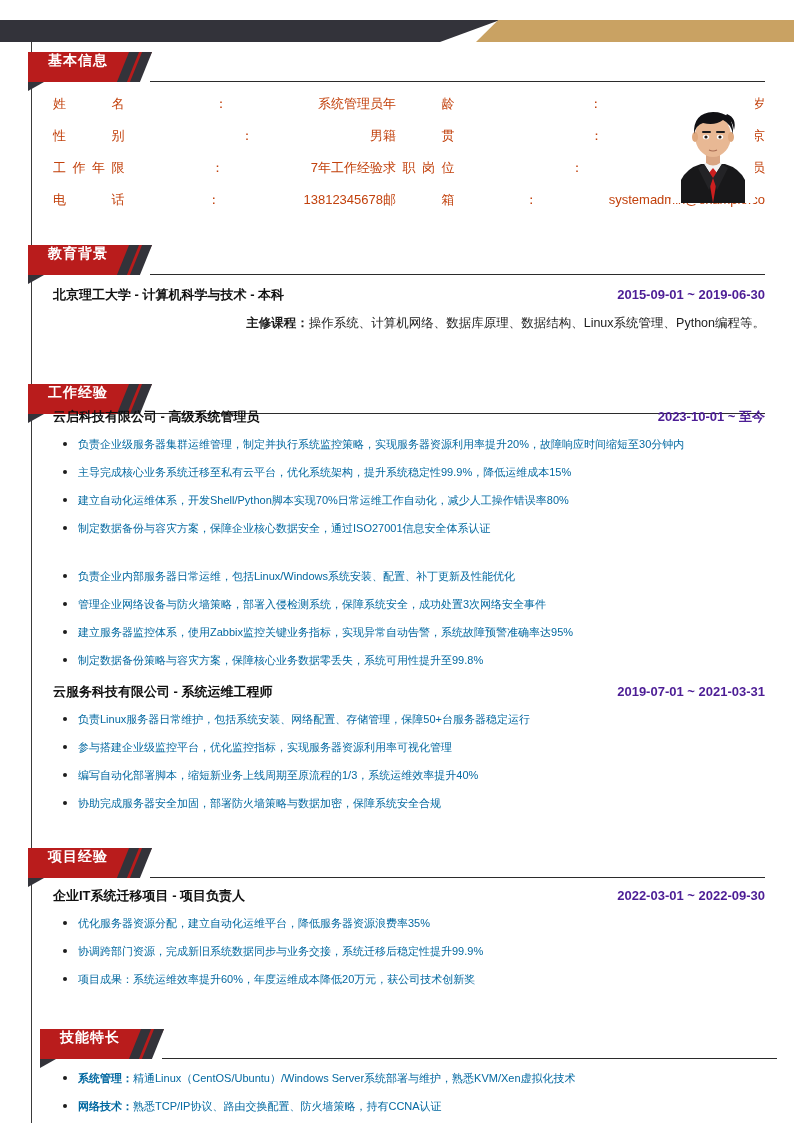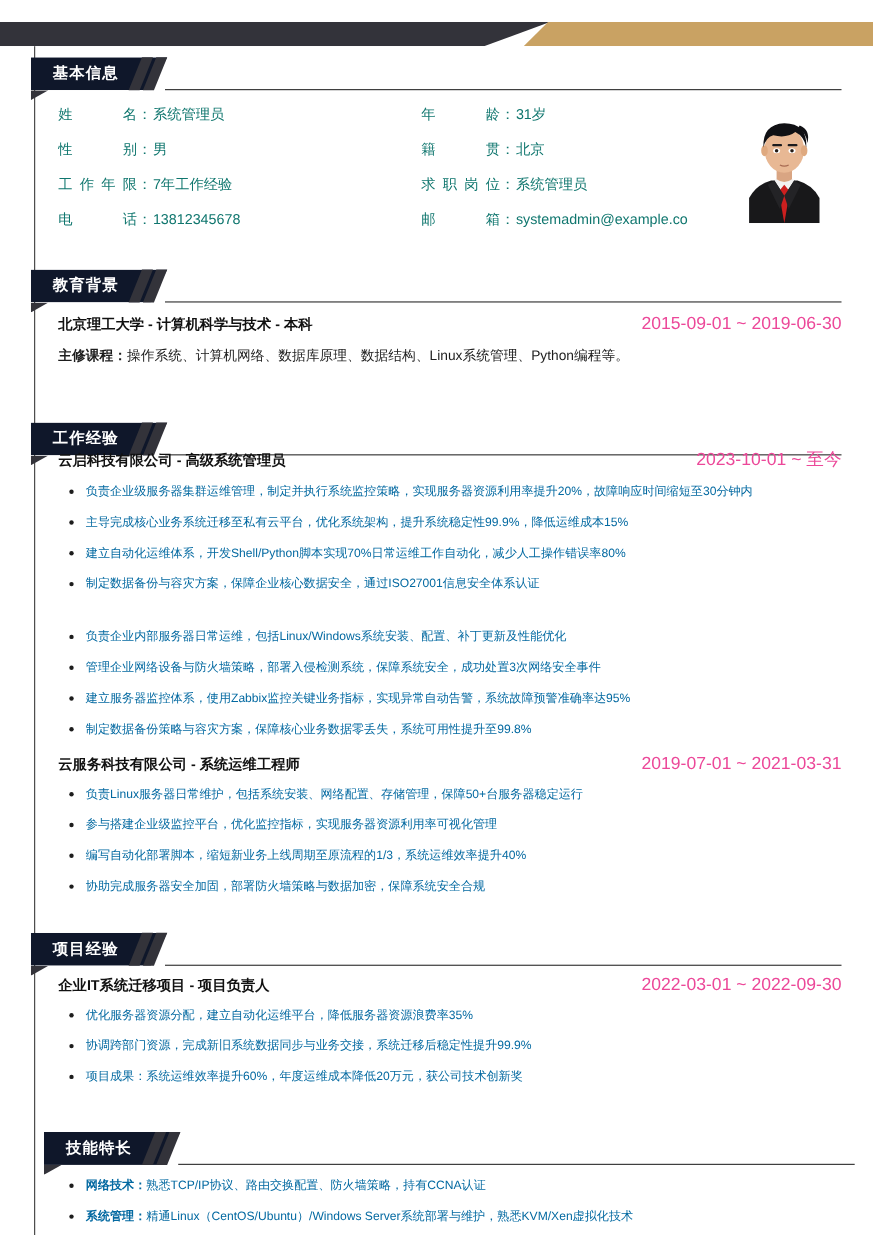--- a/index.html
+++ b/index.html
@@ -30,22 +30,22 @@
   .spine{
     position:absolute;left:31px;top:42px;width:1px;height:1081px;
     background:#3a3a3a;
   }
 
   
   .section{position:absolute;left:0;width:794px;}
   .sec-head{position:relative;height:34px;}
   .sec-tag{
     position:absolute;left:28px;top:0;height:30px;
-    background:#0f172a;
-    display:flex;align-items:center;
+    background:#b91c1c;
+    display:flex;
     padding:0 44px 0 20px;
     clip-path:polygon(0 0, 100% 0, 88% 100%, 0 100%);
   }
   .sec-tag span{
     color:#ffffff;font-size:14px;font-weight:bold;
     letter-spacing:1px;white-space:nowrap;
   }
   .sec-stripe{
     position:absolute;top:0;height:30px;width:10px;
     background:#33333a;
@@ -64,41 +64,41 @@
   }
 
   
   .body-block{position:absolute;left:53px;width:712px;}
 
   
   .info-grid{
     display:grid;grid-template-columns:330px 1fr;
     row-gap:14px;
   }
-  .info-row{display:flex;align-items:baseline;font-size:13px;color:#0f766e;}
+  .info-row{display:flex;align-items:baseline;font-size:13px;color:#c2410c;justify-content:space-between;}
   .info-label{
     width:72px;display:inline-block;
     letter-spacing:0.5px;text-align:justify;text-align-last:justify;
   }
   .info-colon{width:14px;display:inline-block;}
   .info-value{white-space:nowrap;}
 
   .photo{
     position:absolute;left:671px;top:98px;width:84px;height:105px;
     overflow:hidden;background:#ffffff;
   }
 
   
   .entry{margin-bottom:2px;}
   .entry-head{
     display:flex;justify-content:space-between;align-items:baseline;
     font-size:13px;margin-bottom:9px;
   }
   .entry-title{font-weight:bold;color:#111;}
-  .entry-date{font-size:16px;color:#ec4899;font-weight:normal;white-space:nowrap;}
+  .entry-date{font-size:13px;color:#4c1d95;font-weight:bold;white-space:nowrap;}
 
   ul.bullets{list-style:none;margin:0;padding:0;}
   ul.bullets li{
     position:relative;padding-left:25px;
     font-size:11px;line-height:19px;margin-bottom:9px;color:#0369a1;
   }
   ul.bullets li:before{
     content:"";position:absolute;left:10px;top:7px;
     width:4px;height:4px;border-radius:50%;background:#1d1d1d;
   }
@@ -222,21 +222,21 @@
       <div class="sec-tag">
         <span>教育背景</span>
       </div>
       <div class="sec-stripe s1"></div>
       <div class="sec-stripe s2"></div>
       <div class="sec-tail"></div>
       <div class="sec-rule"></div>
     </div>
   </div>
 
-  <div class="body-block" style="top:286px;">
+  <div class="body-block" style="top:286px;text-align:right;">
     <div class="entry">
       <div class="entry-head">
         <div class="entry-title">北京理工大学 - 计算机科学与技术 - 本科</div>
         <div class="entry-date">2015-09-01 ~ 2019-06-30</div>
       </div>
       <div class="edu-line">
         <b>主修课程：</b><span>操作系统、计算机网络、数据库原理、数据结构、Linux系统管理、Python编程等。</span>
       </div>
     </div>
   </div>
@@ -326,21 +326,21 @@
       <div class="sec-stripe s1"></div>
       <div class="sec-stripe s2"></div>
       <div class="sec-tail"></div>
       <div class="sec-rule"></div>
     </div>
   </div>
 
   <div class="body-block" style="top:1069px;">
     <ul class="bullets">
       <li>
+        <b>系统管理：</b><span>精通Linux（CentOS/Ubuntu）/Windows Server系统部署与维护，熟悉KVM/Xen虚拟化技术</span>
+      </li>
+      <li>
         <b>网络技术：</b><span>熟悉TCP/IP协议、路由交换配置、防火墙策略，持有CCNA认证</span>
       </li>
-      <li>
-        <b>系统管理：</b><span>精通Linux（CentOS/Ubuntu）/Windows Server系统部署与维护，熟悉KVM/Xen虚拟化技术</span>
-      </li>
     </ul>
   </div>
 
 </div>
 
 </body></html>

